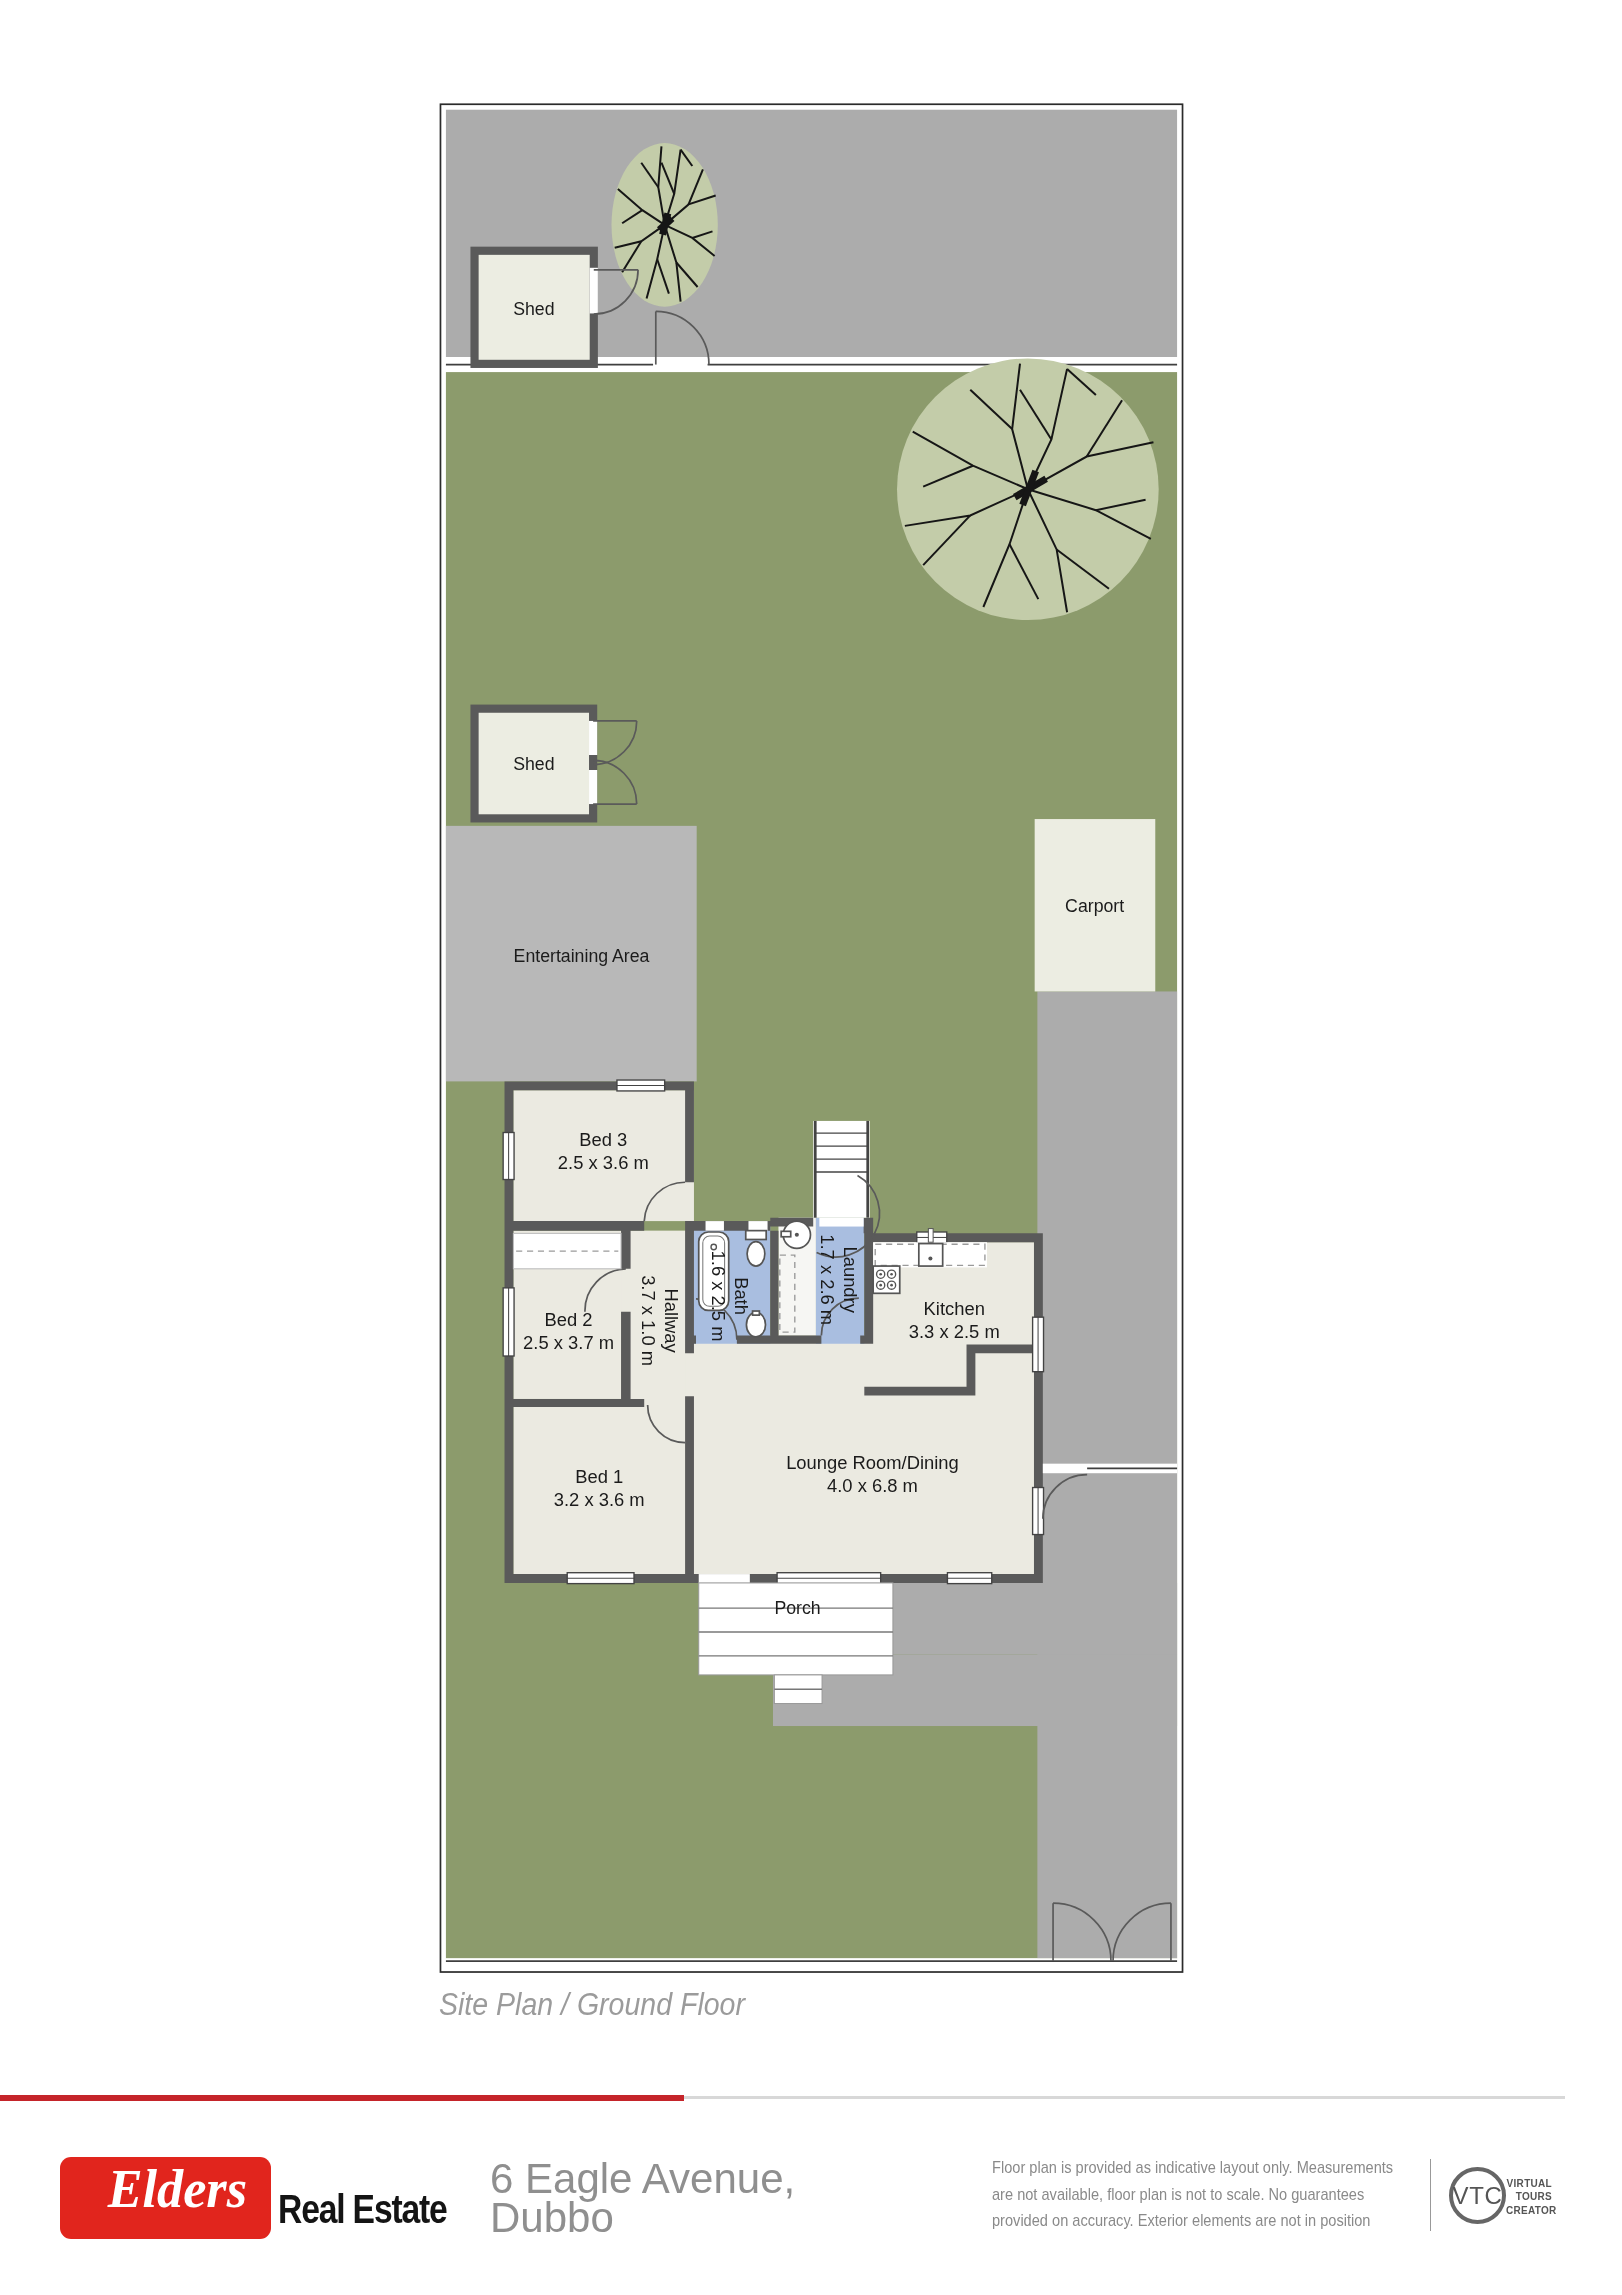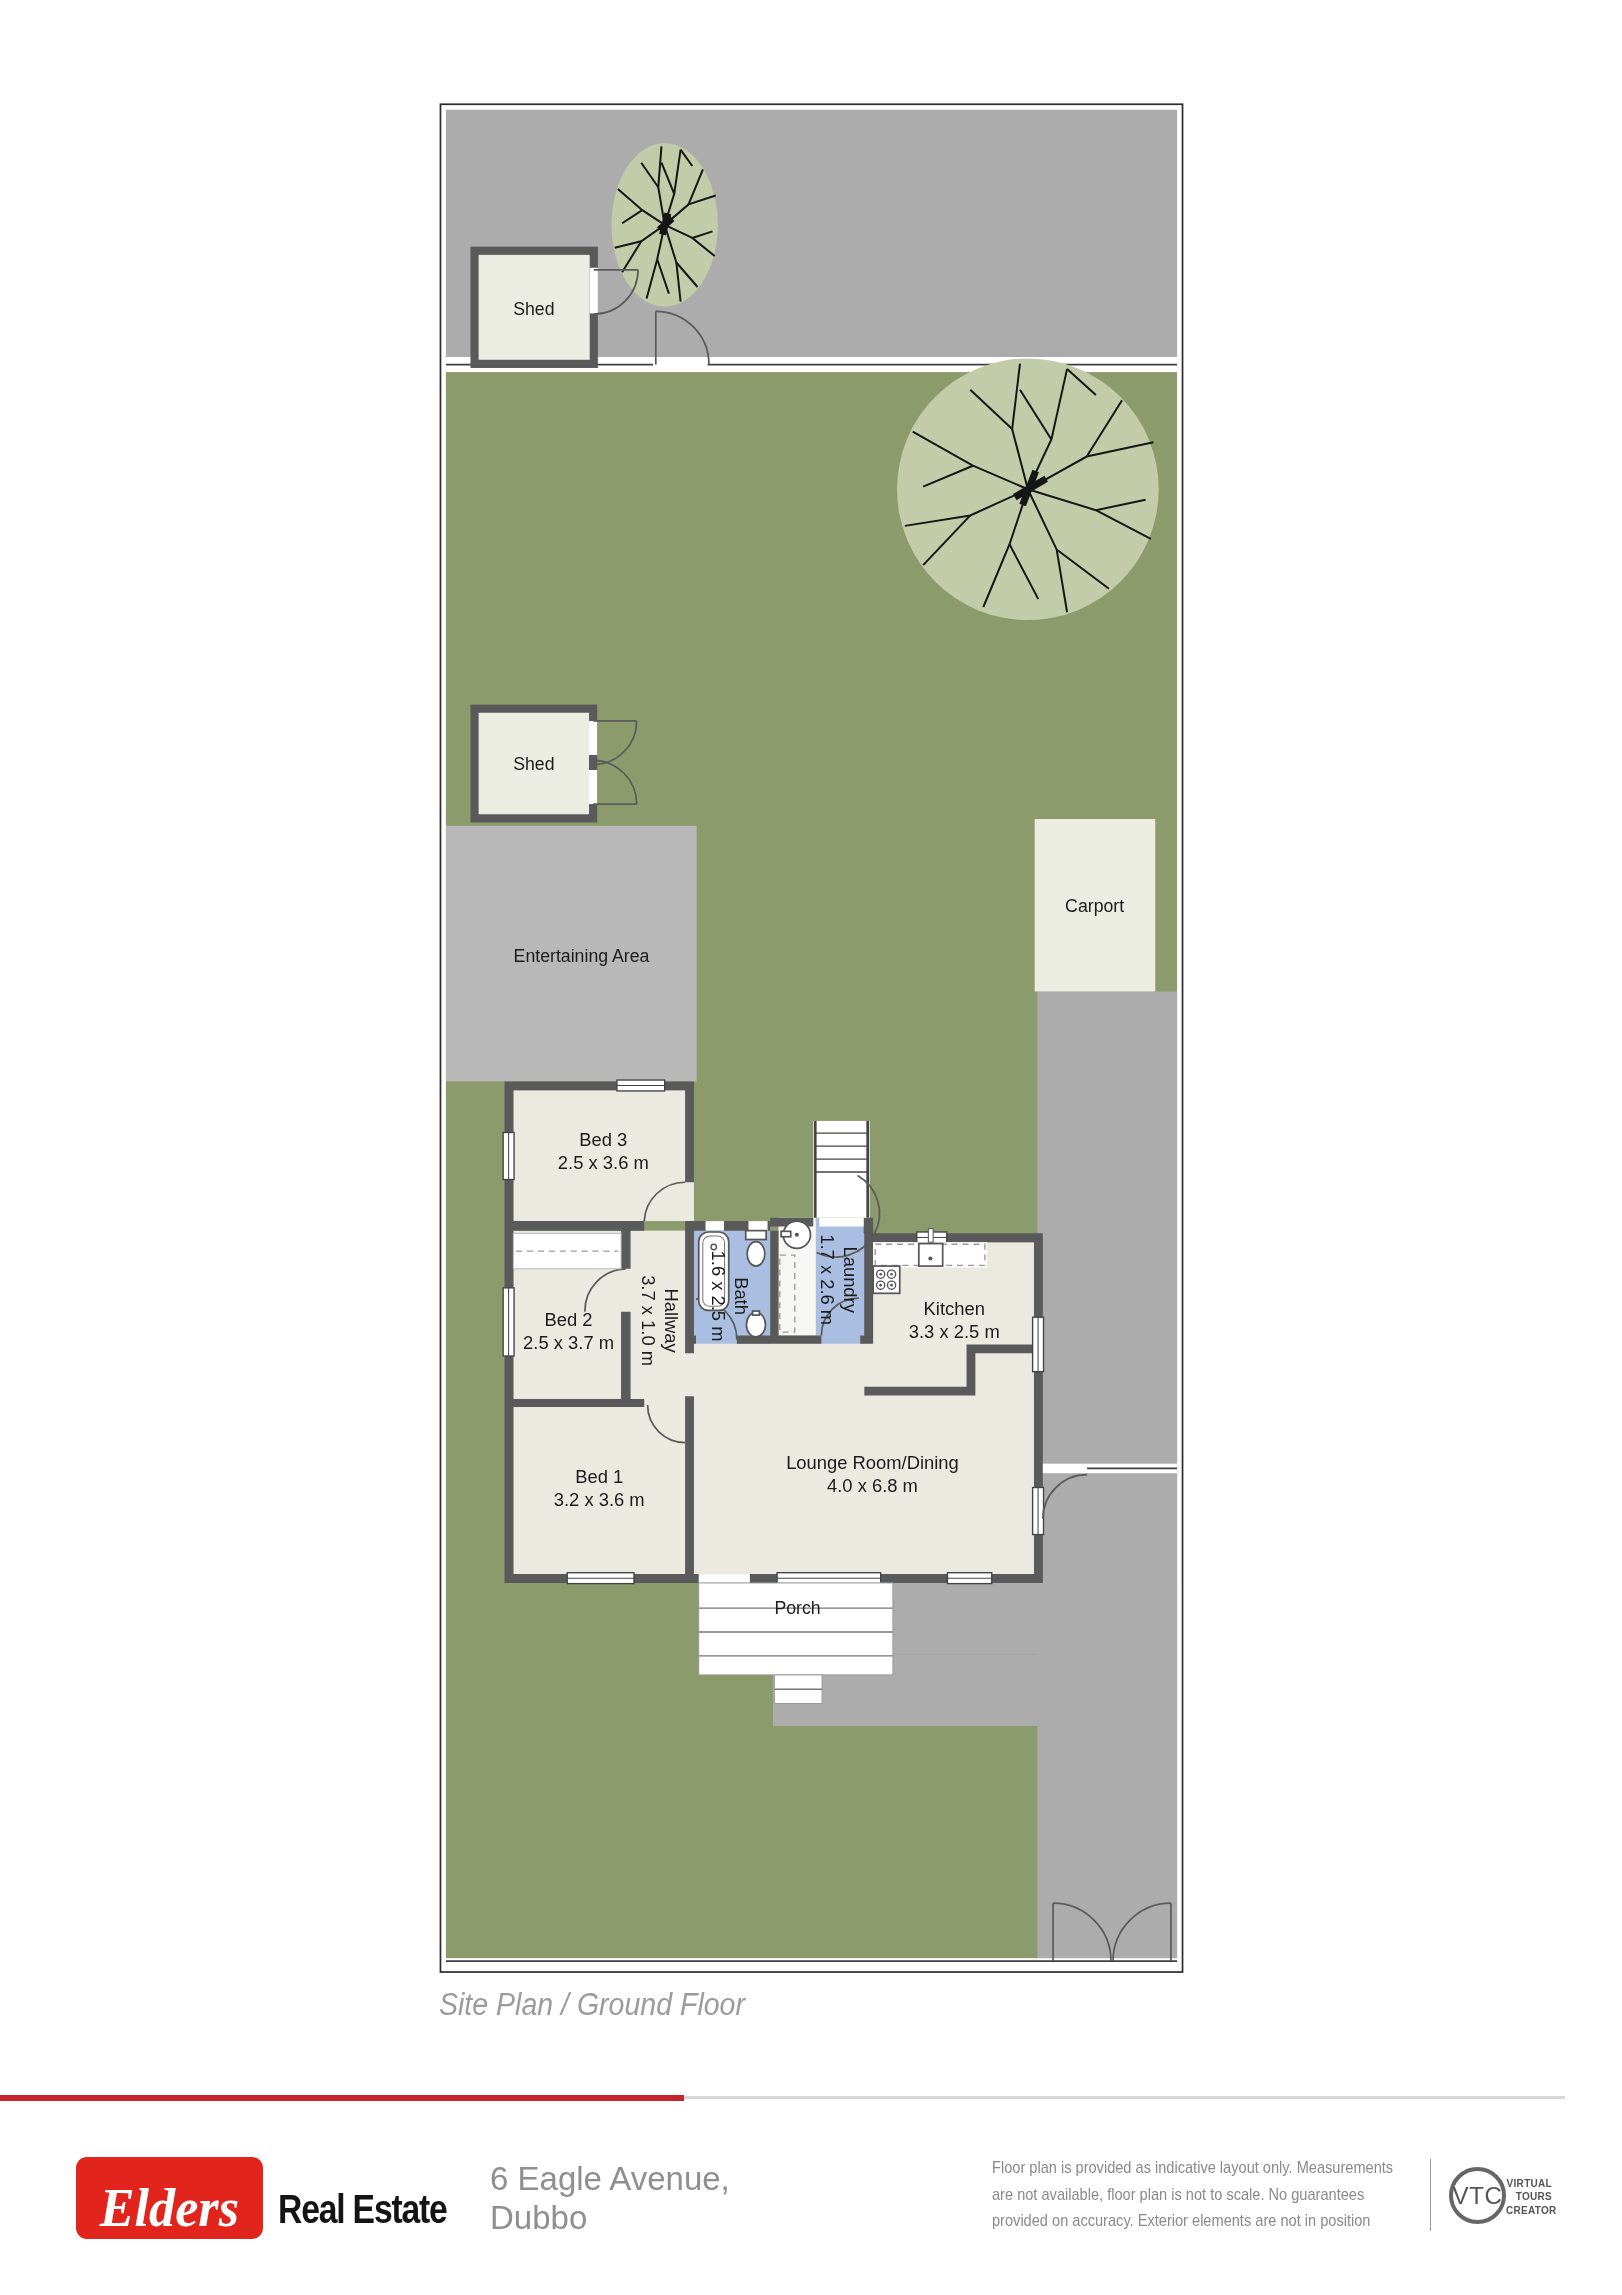--- a/index.html
+++ b/index.html
@@ -12,24 +12,24 @@
   .door{stroke:#5a5a5a;stroke-width:2.5;fill:none;}
   .leaf{stroke:#5a5a5a;stroke-width:2.5;}
   .fence{stroke:#3f3f3f;stroke-width:2.5;}
   .win{fill:#fff;stroke:#444;stroke-width:2;}
   .winline{stroke:#444;stroke-width:1.5;}
   .fixture{fill:#fff;stroke:#555;stroke-width:2.5;}
   .dash{fill:none;stroke:#9a9a9a;stroke-width:2;stroke-dasharray:9 7;}
   .caption{position:absolute;left:439px;top:1987px;font-size:31px;font-style:italic;color:#9b9b9b;transform:scaleX(.92);transform-origin:left top;white-space:nowrap;}
   .divider-red{position:absolute;left:0;top:2095px;height:5.5px;}
   .divider-gray{position:absolute;top:2096px;height:3.4px;}
-  .logo-box{position:absolute;left:76px;top:2157px;width:187px;height:82px;border-radius:11px;display:flex;align-items:flex-end;justify-content:center;}
+  .logo-box{position:absolute;left:60px;top:2157px;width:187px;height:82px;border-radius:11px;display:flex;align-items:flex-start;justify-content:center;padding-left:24px;}
   .logo-script{font-family:"Liberation Serif",serif;font-style:italic;font-weight:bold;font-size:55px;color:#fff;transform:scaleX(.95);}
   .brand-suffix{position:absolute;left:278px;top:2186px;font-size:41px;font-weight:bold;color:#141414;letter-spacing:-1.4px;transform:scaleX(.82);transform-origin:left top;white-space:nowrap;}
-  .address{position:absolute;left:490px;top:2159px;font-size:33px;color:#8f8f8f;line-height:39px;white-space:nowrap;}
+  .address{position:absolute;left:490px;top:2159px;font-size:42px;color:#8f8f8f;line-height:39px;white-space:nowrap;}
   .disclaimer{position:absolute;left:992px;top:2155px;width:450px;font-size:15.7px;color:#8a8a8a;line-height:26.6px;transform:scaleX(.93);transform-origin:left top;}
   .disclaimer div{white-space:nowrap;}
   .vdivider{position:absolute;left:1430px;top:2159px;width:1.4px;height:72px;background:#999;}
   .vtc-circle{position:absolute;left:1449px;top:2167px;width:57px;height:57px;border:4.8px solid #666;border-radius:50%;box-sizing:border-box;display:flex;align-items:center;justify-content:center;font-size:24px;color:#555;letter-spacing:0.7px;background:#fff;}
   .vtc-words{position:absolute;left:1506px;top:2177px;width:46px;text-align:right;font-size:10px;font-weight:bold;color:#555;line-height:13.3px;letter-spacing:0.3px;}
 </style>
 </head>
 <body>
 
 <svg width="1623" height="2295" viewBox="0 0 2381 3368" style="position:absolute;left:0;top:0;">

